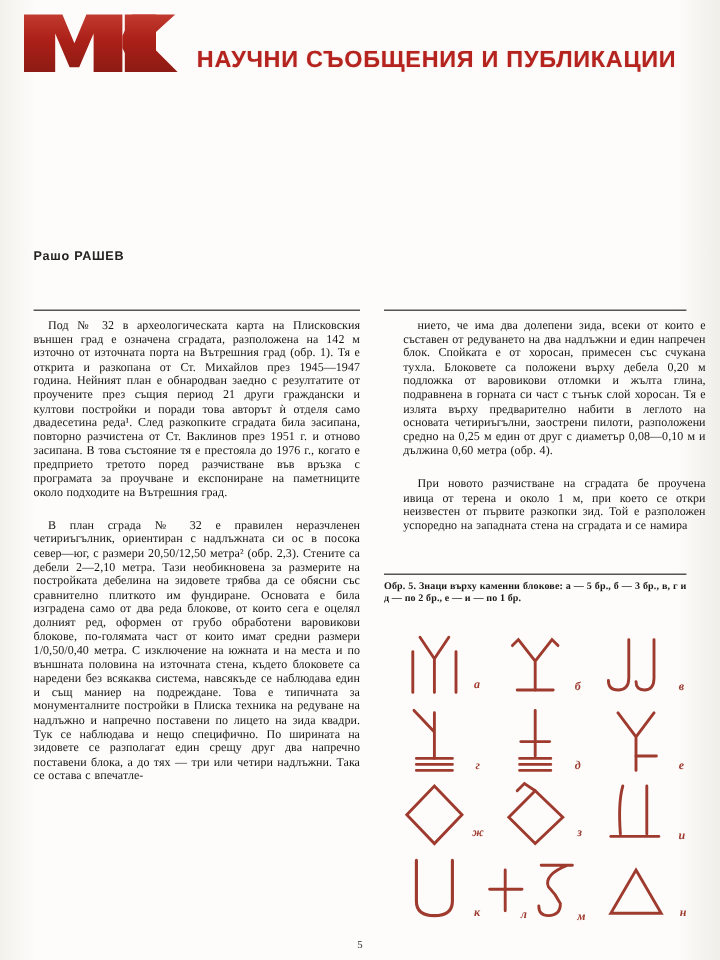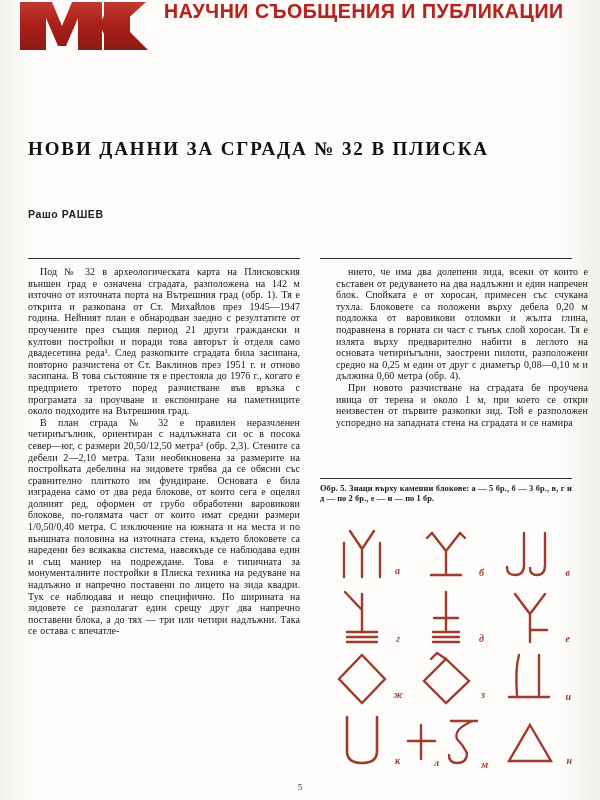--- a/index.html
+++ b/index.html
@@ -12,21 +12,21 @@
     overflow:hidden;
   }
   .page{
     position:absolute;inset:0;
     background:
       linear-gradient(90deg,#f3f1ec 0%,#fdfcfa 5%,#fdfcfa 94%,#f0eee9 100%);
   }
   
   .header{
     position:absolute;left:0;top:0;width:600px;height:62px;
-    display:flex;align-items:flex-start;
+    display:flex;align-items:flex-end;
   }
   .logo{
     margin-left:18px;
     width:132px;height:52px;
     position:relative;
     flex:0 0 auto;
   }
   .logo svg{display:block;}
   .header-title{
     margin-left:14px;
@@ -74,21 +74,21 @@
     text-align:justify;
     text-justify:inter-word;
     color:#161616;
     letter-spacing:.05px;
     word-spacing:.5px;
     hyphens:none;
   }
   .col-left{left:28px;width:272px;}
   .col-right{left:336px;width:252px;}
   .col p{margin:0;text-indent:12px;}
-  .col p + p{margin-top:0;}
+  .col p + p{margin-top:16px;}
   
   .fig-rule{
     position:absolute;left:320px;top:478px;width:252px;
     border-top:1.2px solid #2a2a2a;
   }
   .fig-caption{
     position:absolute;left:320px;top:484px;width:252px;
     font-family:Liberation Serif, serif;
     font-weight:bold;
     font-size:8.4px;
@@ -144,21 +144,20 @@
           </linearGradient>
         </defs>
         <path d="M2 2 L34 2 L44 26 L54 2 L84 2 L84 2 L84 50 L60 50 L60 18 L48 46 L40 46 L28 18 L28 50 L2 50 Z" fill="url(#lg)"></path>
         <path d="M62 2 L112 2 L112 50 L86 50 L86 2 Z" fill="url(#lg)"></path>
         <path d="M92 2 L128 2 L104 24 L130 50 L94 50 L84 30 L84 20 Z" fill="url(#lg)"></path>
       </svg>
     </div>
     <div class="header-title">НАУЧНИ СЪОБЩЕНИЯ И ПУБЛИКАЦИИ</div>
   </div>
 
-  <div class="article-title">НОВИ ДАННИ ЗА СГРАДА № 32 В ПЛИСКА</div>
   <div class="author">Рашо РАШЕВ</div>
 
   <div class="rule-top"></div>
   <div class="rule-top2"></div>
 
   <div class="col col-left">
     <p>Под № 32 в археологическата карта на Плисковския външен град е означена сградата, разположена на 142 м източно от източната порта на Вътрешния град (обр. 1). Тя е открита и разкопана от Ст. Михайлов през 1945—1947 година. Нейният план е обнародван заедно с резултатите от проучените през същия период 21 други граждански и култови постройки и поради това авторът ѝ отделя само двадесетина реда¹. След разкопките сградата била засипана, повторно разчистена от Ст. Ваклинов през 1951 г. и отново засипана. В това състояние тя е престояла до 1976 г., когато е предприето третото поред разчистване във връзка с програмата за проучване и експониране на паметниците около подходите на Вътрешния град.</p>
     <p>В план сграда № 32 е правилен неразчленен четириъгълник, ориентиран с надлъжната си ос в посока север—юг, с размери 20,50/12,50 метра² (обр. 2,3). Стените са дебели 2—2,10 метра. Тази необикновена за размерите на постройката дебелина на зидовете трябва да се обясни със сравнително плиткото им фундиране. Основата е била изградена само от два реда блокове, от които сега е оцелял долният ред, оформен от грубо обработени варовикови блокове, по-голямата част от които имат средни размери 1/0,50/0,40 метра. С изключение на южната и на места и по външната половина на източната стена, където блоковете са наредени без всякаква система, навсякъде се наблюдава един и същ маниер на подреждане. Това е типичната за монументалните постройки в Плиска техника на редуване на надлъжно и напречно поставени по лицето на зида квадри. Тук се наблюдава и нещо специфично. По ширината на зидовете се разполагат един срещу друг два напречно поставени блока, а до тях — три или четири надлъжни. Така се остава с впечатле-</p>
   </div>
 

